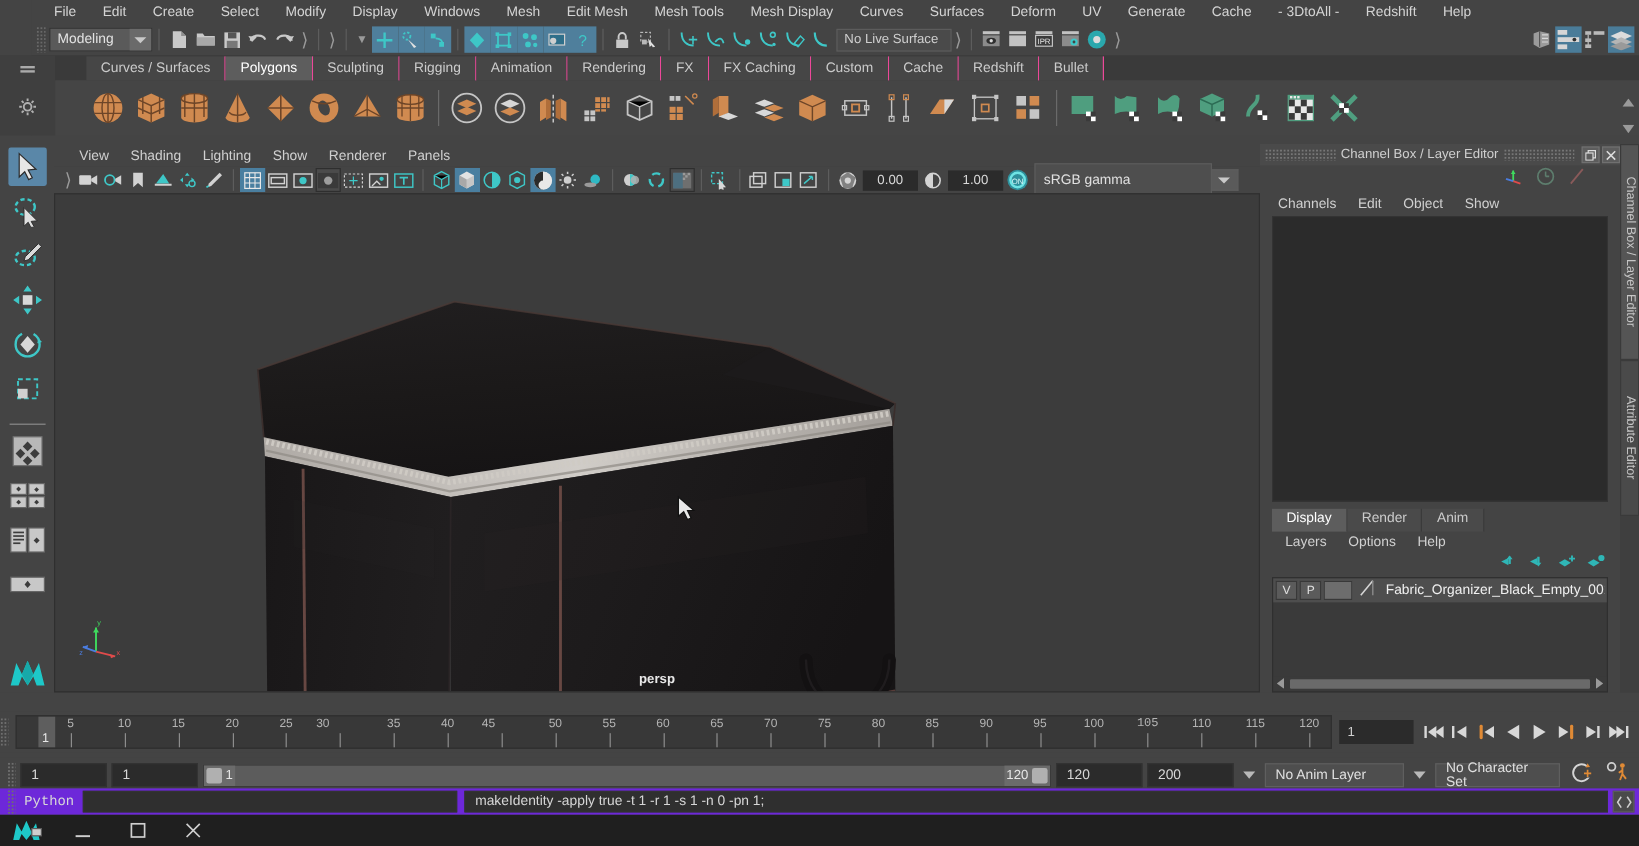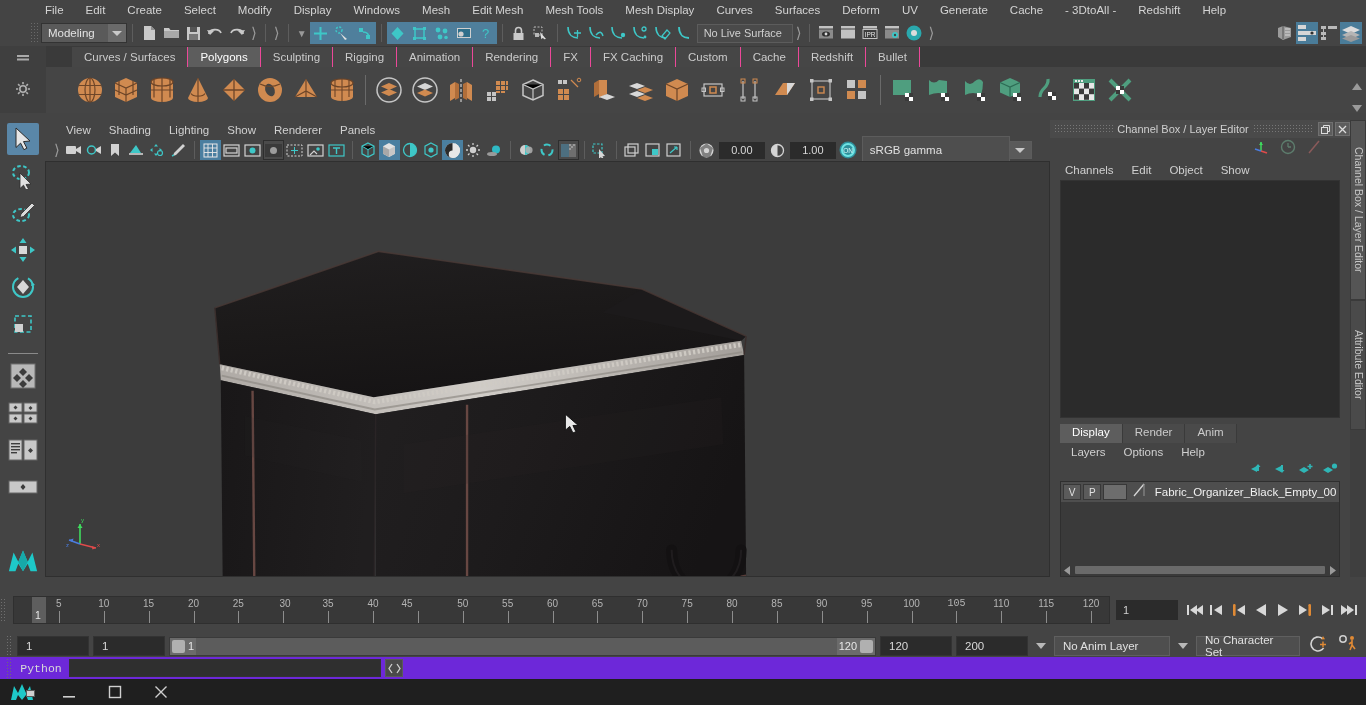--- a/index.html
+++ b/index.html
@@ -1134,20 +1134,21 @@
           <path d="M14 8 l-2.5 4 h5z" fill="#3fdb5e"></path>
           <path d="M14 28 L30 32" stroke="#e04b4b" stroke-width="1.6"></path>
           <path d="M30 32 l-4.5 -2 l1 3.6z" fill="#e04b4b"></path>
           <path d="M14 28 L3 24" stroke="#4b7de0" stroke-width="1.6"></path>
           <path d="M3 24 l4.5 -1.4 l-1 3.4z" fill="#4b7de0"></path>
           <text x="15" y="6" font-size="6" fill="#3fdb5e" font-family="Liberation Sans">y</text>
           <text x="31" y="31" font-size="6" fill="#e04b4b" font-family="Liberation Sans">x</text>
           <text x="0" y="31" font-size="6" fill="#4b7de0" font-family="Liberation Sans">z</text>
         </svg>
       </div>
+      <div class="persp-label">persp</div>
     </div>
   </div>
 
   <div class="rightpanel">
     <div class="rp-titlebar">
       <span class="rp-dots"></span>
       <span class="rp-title">Channel Box / Layer Editor</span>
       <span class="rp-dots"></span>
       <span class="rp-winbtn">
         <svg width="9" height="9" viewBox="0 0 9 9">
@@ -1290,21 +1291,21 @@
         <div class="ticklabel" style="left: 44.877px;">5</div>
         <div class="tick" style="left: 89.7541px;"></div>
         <div class="ticklabel" style="left: 89.7541px;">10</div>
         <div class="tick" style="left: 134.631px;"></div>
         <div class="ticklabel" style="left: 134.631px;">15</div>
         <div class="tick" style="left: 179.508px;"></div>
         <div class="ticklabel" style="left: 179.508px;">20</div>
         <div class="tick" style="left: 224.385px;"></div>
         <div class="ticklabel" style="left: 224.385px;">25</div>
         <div class="tick" style="left: 269.262px;"></div>
-        <div class="ticklabel" style="left: 271px;">30</div>
+        <div class="ticklabel" style="left: 255px;">30</div>
         <div class="tick" style="left: 314.139px;"></div>
         <div class="ticklabel" style="left: 314.139px;">35</div>
         <div class="tick" style="left: 359.016px;"></div>
         <div class="ticklabel" style="left: 359.016px;">40</div>
         <div class="tick" style="left: 403.893px;"></div>
         <div class="ticklabel" style="left: 393px;">45</div>
         <div class="tick" style="left: 448.77px;"></div>
         <div class="ticklabel" style="left: 448.77px;">50</div>
         <div class="tick" style="left: 493.648px;"></div>
         <div class="ticklabel" style="left: 493.648px;">55</div>
@@ -1420,20 +1421,21 @@
           <circle cx="14" cy="3" r="2" fill="#e08a35"></circle>
           <path d="M14 5v5l3 4M14 7l-3 2M14 10l-2 5" stroke="#e08a35" stroke-width="1.6" fill="none"></path>
         </svg>
     </span>
   </div>
 
   <div class="cmdrow">
     <div class="grip-v" style="height:20px;"></div>
     <div class="cmd-label">Python</div>
     <div class="cmd-input"></div>
+    <div class="cmd-output">makeIdentity -apply true -t 1 -r 1 -s 1 -n 0 -pn 1;</div>
     <div class="cmd-endbtn">
       <svg width="13" height="13" viewBox="0 0 13 13">
           <path d="M4 2L1 6.5 4 11M9 2l3 4.5L9 11" stroke="#cfcfcf" stroke-width="1.3" fill="none"></path>
         </svg>
     </div>
   </div>
 
   <div class="taskbar">
     <div class="tb-item">
       <svg width="26" height="20" viewBox="0 0 26 20">

